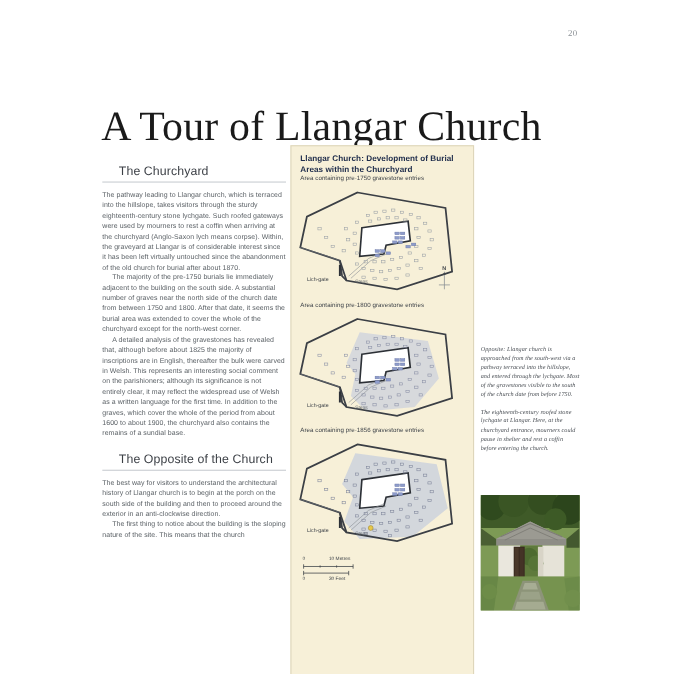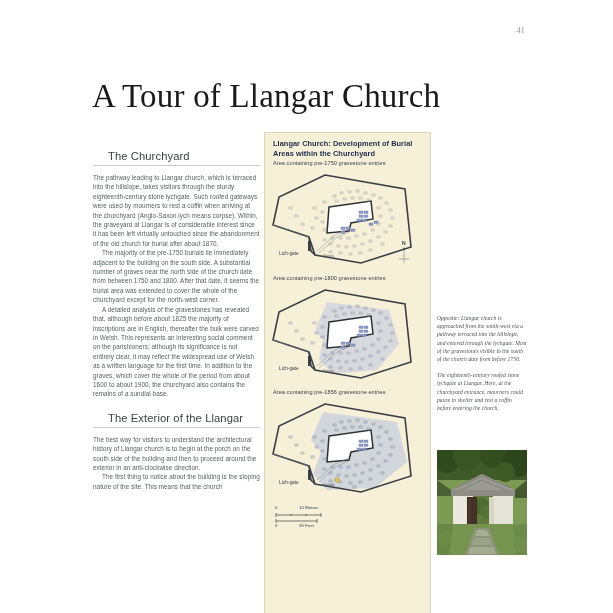--- a/index.html
+++ b/index.html
@@ -12,23 +12,23 @@
 
   
   .folio{
     position:absolute;top:26px;right:88px;
     font-family:"Liberation Serif", serif;
     font-size:8px;color:#8a8f94;letter-spacing:.3px;
   }
 
   
   .page-title{
-    position:absolute;left:92px;top:56px;
+    position:absolute;left:92px;top:68px;
     font-family:"Liberation Serif", serif;
-    font-size:33px;font-weight:400;color:#1a1a1a;
+    font-size:38px;font-weight:400;color:#1a1a1a;
     letter-spacing:.2px;white-space:nowrap;
   }
 
   
   .col-left{
     position:absolute;left:93px;top:150px;width:167px;
   }
   .sec-head{
     font-family:"Liberation Sans", sans-serif;
     font-size:11.2px;font-weight:400;color:#3b3f45;
@@ -85,38 +85,38 @@
   .photo{
     position:absolute;left:437px;top:450px;width:90px;height:105px;
     overflow:hidden;background:#6f8a4a;
   }
 </style>
 </head>
 <body>
 
 <div class="page">
 
-  <div class="folio">41</div>
+  <div class="folio">20</div>
 
   <h1 class="page-title">A Tour of Llangar Church</h1>
 
   <div class="col-left">
 
     <div>
       <div class="sec-head">The Churchyard</div>
       <div class="rule"></div>
       <p class="body-p">The pathway leading to Llangar church, which is terraced into the hillslope, takes visitors through the sturdy eighteenth-century stone lychgate. Such roofed gateways were used by mourners to rest a coffin when arriving at the churchyard (Anglo-Saxon lych means corpse). Within, the graveyard at Llangar is of considerable interest since it has been left virtually untouched since the abandonment of the old church for burial after about 1870.</p>
       <p class="body-p">The majority of the pre-1750 burials lie immediately adjacent to the building on the south side. A substantial number of graves near the north side of the church date from between 1750 and 1800. After that date, it seems the burial area was extended to cover the whole of the churchyard except for the north-west corner.</p>
       <p class="body-p">A detailed analysis of the gravestones has revealed that, although before about 1825 the majority of inscriptions are in English, thereafter the bulk were carved in Welsh. This represents an interesting social comment on the parishioners; although its significance is not entirely clear, it may reflect the widespread use of Welsh as a written language for the first time. In addition to the graves, which cover the whole of the period from about 1600 to about 1900, the churchyard also contains the remains of a sundial base.</p>
     </div>
 
     <div class="gap"></div>
 
     <div>
-      <div class="sec-head">The Exterior of the Llangar</div>
+      <div class="sec-head">The Opposite of the Church</div>
       <div class="rule"></div>
       <p class="body-p">The best way for visitors to understand the architectural history of Llangar church is to begin at the porch on the south side of the building and then to proceed around the exterior in an anti-clockwise direction.</p>
       <p class="body-p">The first thing to notice about the building is the sloping nature of the site. This means that the church</p>
     </div>
 
   </div>
 
   <div class="map-panel">
 
     <div class="panel-title">Llangar Church: Development of Burial Areas within the Churchyard</div>

